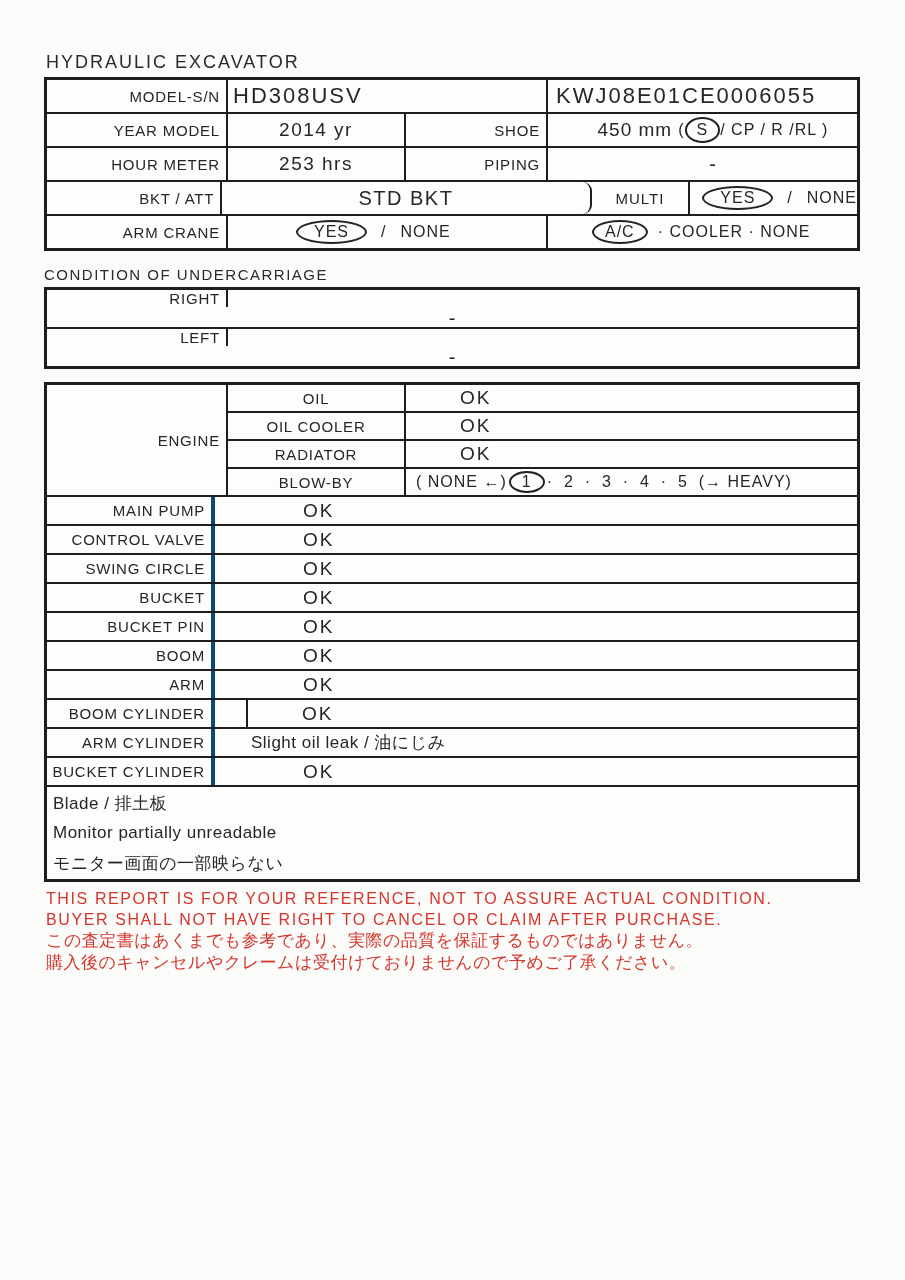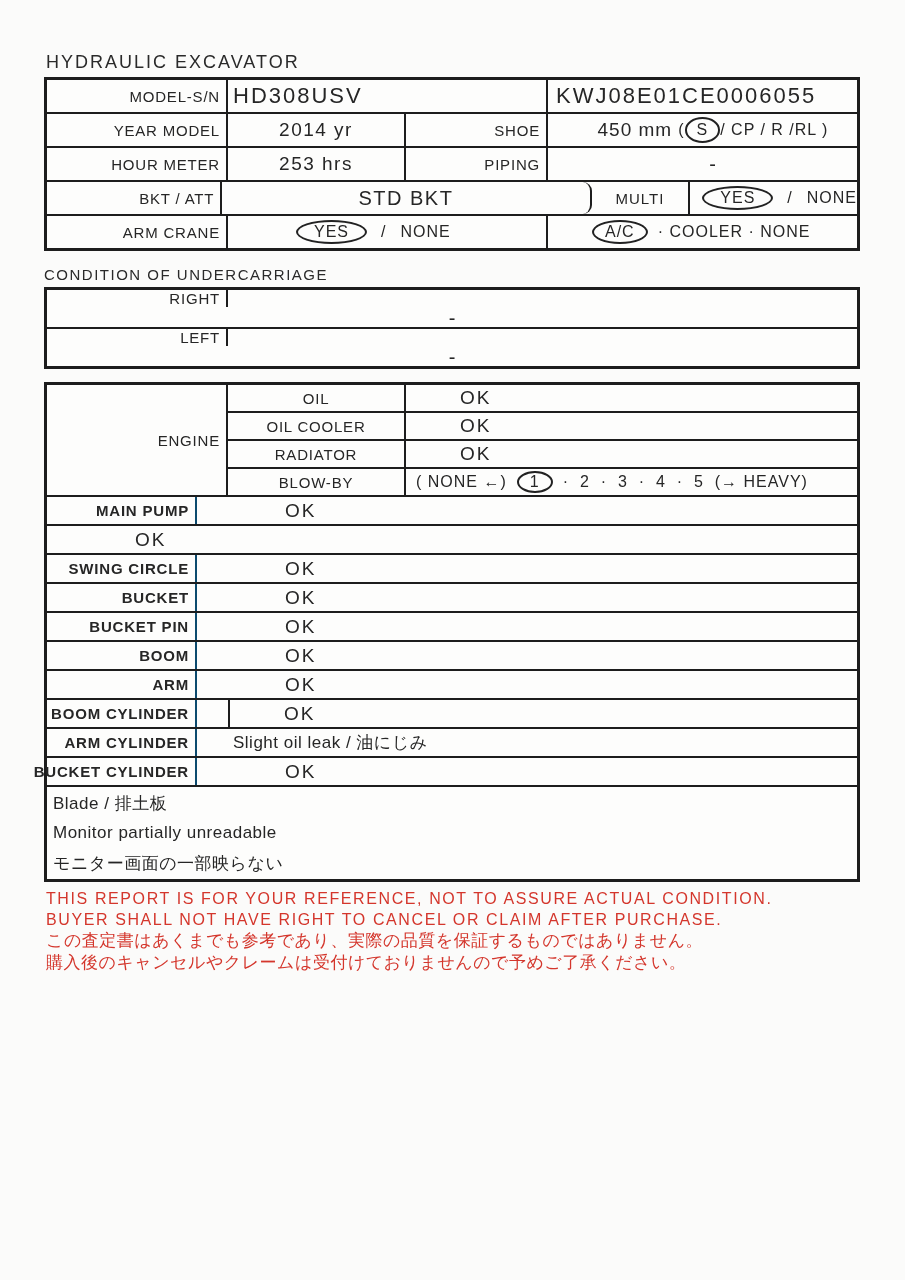--- a/index.html
+++ b/index.html
@@ -71,26 +71,26 @@
   .eng-lbl{width:181px;border-right:2px solid #1d1d1d;display:flex;align-items:center;
            justify-content:flex-end;padding-right:6px;box-sizing:border-box;
            font-size:15px;letter-spacing:0.8px;}
   .eng-rows{flex:1;display:flex;flex-direction:column;}
   .eng-row{display:flex;height:26px;}
   .eng-row:not(:last-child){border-bottom:2px solid #1d1d1d;}
   .eng-sub{width:178px;border-right:2px solid #1d1d1d;display:flex;align-items:center;
            justify-content:center;box-sizing:border-box;font-size:15px;letter-spacing:0.8px;}
   .eng-val{flex:1;display:flex;align-items:center;padding-left:54px;
            font-size:19px;letter-spacing:2px;white-space:nowrap;}
-  .blowby-val{flex:1;display:flex;align-items:center;padding-left:10px;gap:10px;
+  .blowby-val{flex:1;display:flex;align-items:center;padding-left:10px;gap:2px;
               font-size:16px;letter-spacing:1px;white-space:pre;}
   .m-row{display:flex;height:27px;border-bottom:2px solid #1d1d1d;}
-  .m-lbl{width:150px;border-right:2px solid #0c4a6e;display:flex;align-items:center;
+  .m-lbl{width:168px;border-right:4px solid #0c4a6e;display:flex;align-items:center;
          justify-content:flex-end;padding-right:6px;box-sizing:border-box;
-         font-size:15px;letter-spacing:0.8px;white-space:nowrap;font-weight:bold;}
+         font-size:15px;letter-spacing:0.8px;white-space:nowrap;}
   .m-val{flex:1;display:flex;align-items:center;padding-left:88px;
          font-size:19px;letter-spacing:2px;}
   .m-gap{width:33px;border-right:2px solid #1d1d1d;box-sizing:border-box;}
   .m-val-in{flex:1;display:flex;align-items:center;padding-left:54px;
             font-size:19px;letter-spacing:2px;}
   .m-val-leak{flex:1;display:flex;align-items:center;padding-left:36px;
               font-size:17px;letter-spacing:0.5px;}
   .o-row{display:flex;height:92px;}
   .o-lines{flex:1;display:flex;flex-direction:column;justify-content:center;}
   .o-line{height:30px;display:flex;align-items:center;padding-left:6px;
@@ -201,20 +201,21 @@
           </div>
         </div>
       </div>
     </div>
 
     <div class="m-row">
       <div class="m-lbl">MAIN PUMP</div>
       <div class="m-val">OK</div>
     </div>
     <div class="m-row">
+      <div class="m-lbl">CONTROL VALVE</div>
       <div class="m-val">OK</div>
     </div>
     <div class="m-row">
       <div class="m-lbl">SWING CIRCLE</div>
       <div class="m-val">OK</div>
     </div>
     <div class="m-row">
       <div class="m-lbl">BUCKET</div>
       <div class="m-val">OK</div>
     </div>

